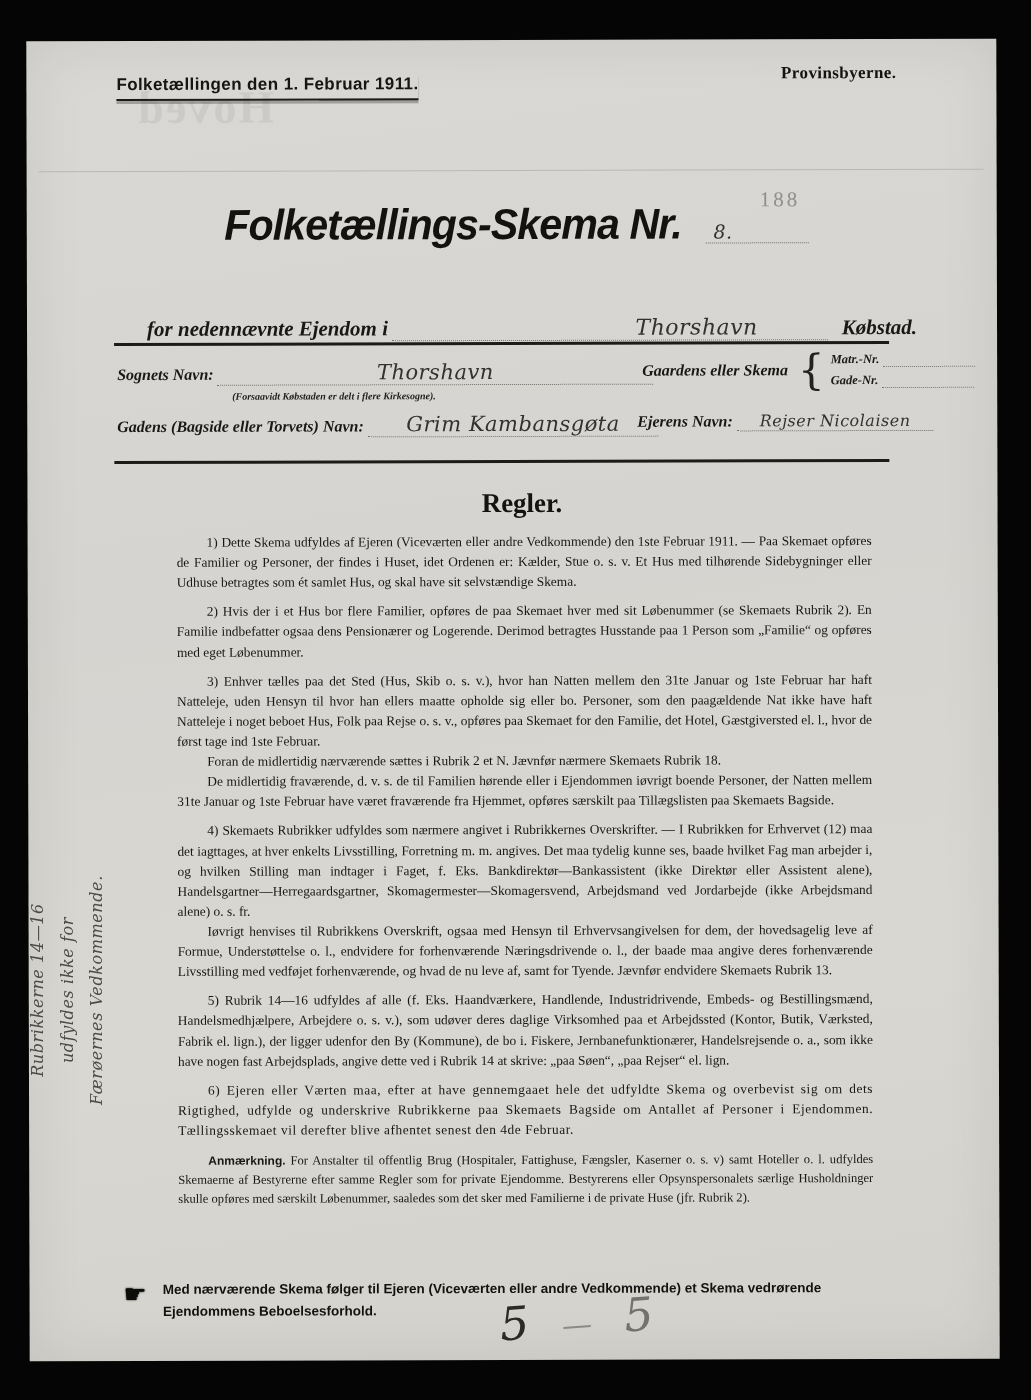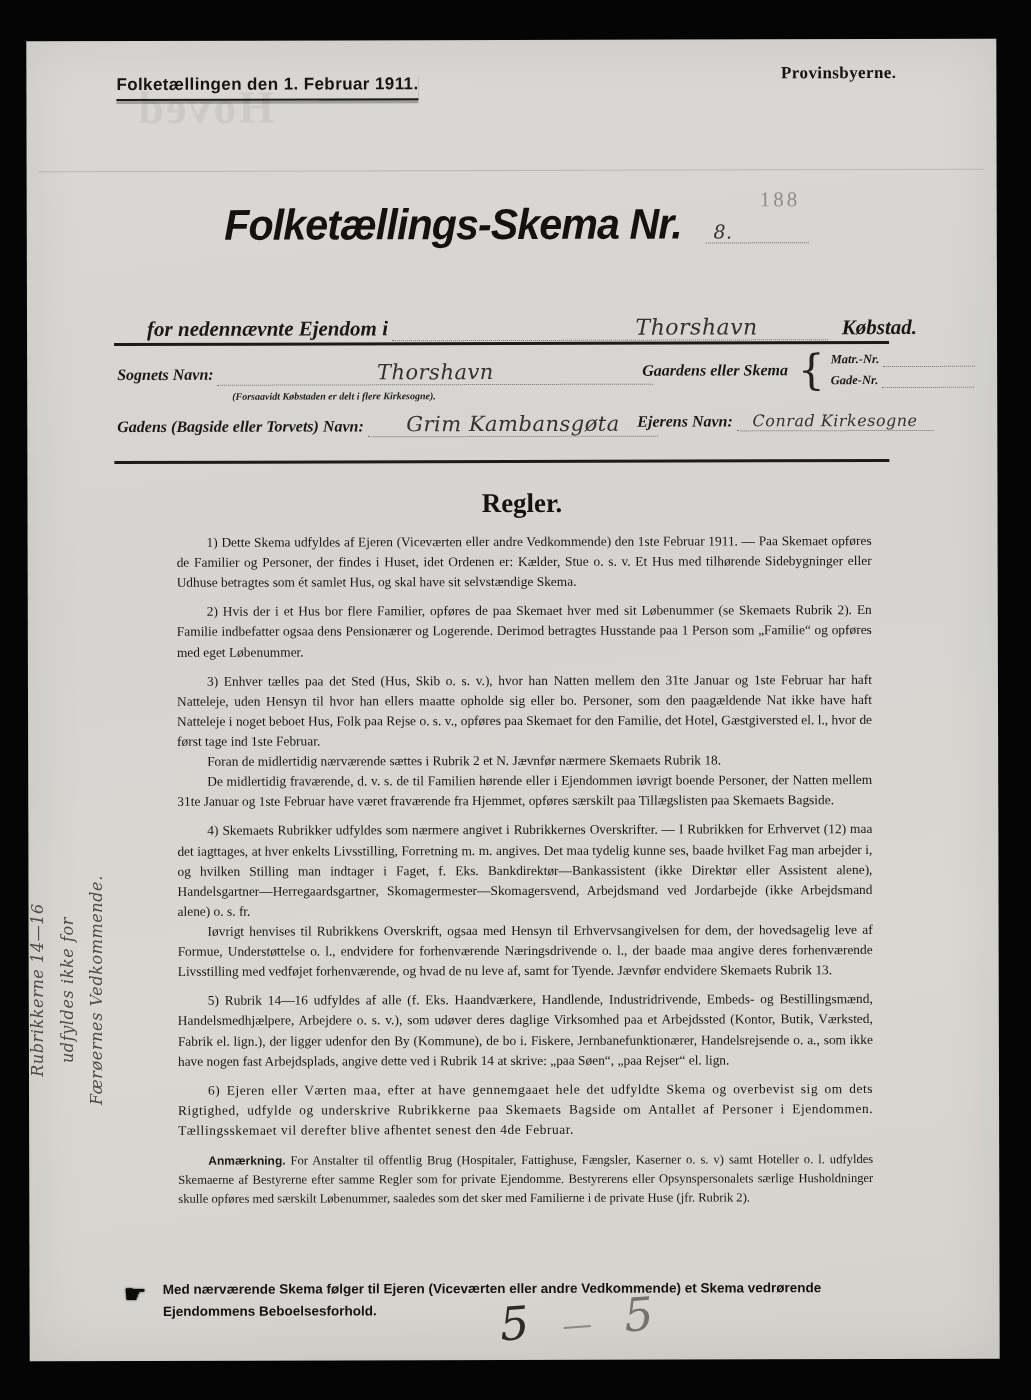--- a/index.html
+++ b/index.html
@@ -133,21 +133,21 @@
     <div class="form-row2">
       <span class="lbl">Gadens (Bagside eller Torvets) Navn:</span>
       <span class="write-line wl-center">
         <span class="hw">Grim Kambansgøta</span>
       </span>
     </div>
 
     <div class="owner-row">
       <span class="lbl">Ejerens Navn:</span>
       <span class="write-line wl-center">
-        <span class="hw">Conrad Kirkesogne</span>
+        <span class="hw">Rejser Nicolaisen</span>
       </span>
     </div>
 
     <div class="rule-bar rb2"></div>
 
     <div class="regler-h">Regler.</div>
 
     <div class="rules">
       <p class="numbered first">1) Dette Skema udfyldes af Ejeren (Viceværten eller andre Vedkommende) den 1ste Februar 1911. — Paa Skemaet opføres de Familier og Personer, der findes i Huset, idet Ordenen er: Kælder, Stue o. s. v. Et Hus med tilhørende Sidebygninger eller Udhuse betragtes som ét samlet Hus, og skal have sit selvstændige Skema.</p>
       <p class="numbered">2) Hvis der i et Hus bor flere Familier, opføres de paa Skemaet hver med sit Løbenummer (se Skemaets Rubrik 2). En Familie indbefatter ogsaa dens Pensionærer og Logerende. Derimod betragtes Husstande paa 1 Person som „Familie“ og opføres med eget Løbenummer.</p>

